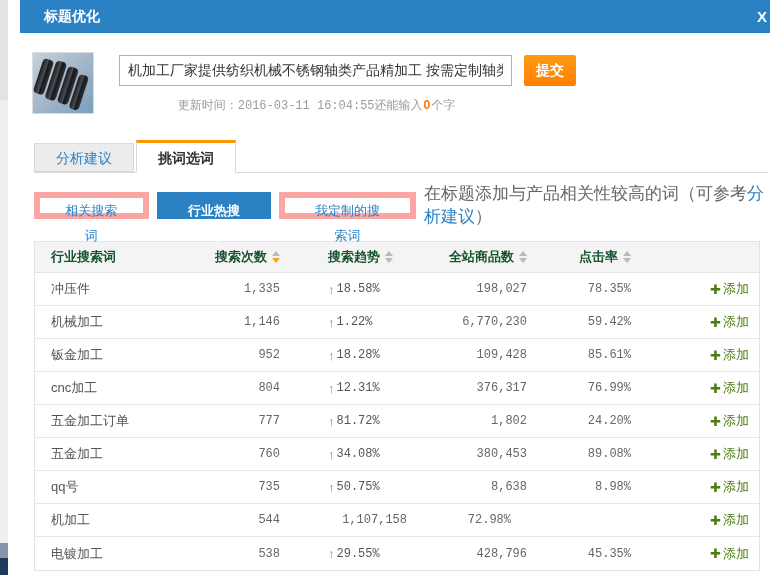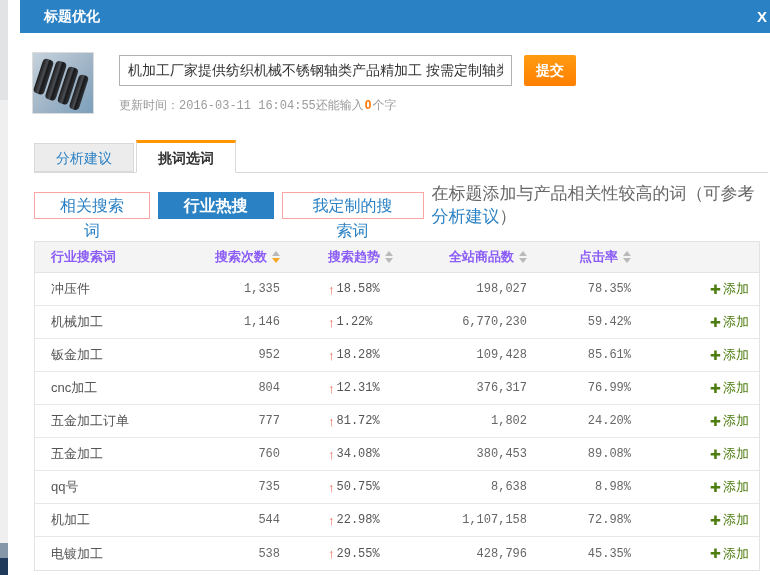--- a/index.html
+++ b/index.html
@@ -22,45 +22,45 @@
   
   .product { display:flex; margin:19px 14px 0 12px; }
   .thumb { width:62px; height:62px; flex:0 0 62px; border:1px solid #dcdcdc; }
   .thumb svg { display:block; }
   .product-main { margin-left:25px; }
   .input-line { display:flex; margin-top:3px; }
   .title-input { width:393px; height:31px; border:1px solid #b0b0b0; padding:0 8px; font-size:14px; color:#333;
                  font-family:"Liberation Sans","DejaVu Sans",sans-serif; }
   .submit-btn { margin-left:12px; width:52px; height:31px; background:linear-gradient(#ff9b12,#ff7f00);
                 color:#fff; font-size:14px; font-weight:bold; border:none; border-radius:2px; cursor:pointer; }
-  .meta-line { display:flex; justify-content:flex-start; width:395px; margin-top:11px;
+  .meta-line { display:flex; justify-content:center; width:395px; margin-top:11px;
                font-size:12px; color:#9b9b9b; }
   .update-time { font-family:"Liberation Mono","DejaVu Sans Mono",monospace; font-size:12px; }
   .remaining .cnt { color:#ff7300; font-weight:bold; padding:0 1px; }
 
   
   .tabs { display:flex; align-items:flex-end; margin:24px 14px 0 14px; border-bottom:1px solid #d9d9d9; height:35px; }
   .tab { height:29px; line-height:29px; padding:0 21px; font-size:14px; cursor:pointer;
          background:#ececec; border:1px solid #d9d9d9; color:#2a81c4; }
   .tab.active { height:33px; line-height:30px; background:#fff; color:#333; font-weight:bold;
                 border-top:3px solid #ff9600; border-bottom:1px solid #fff; margin-bottom:-1px; margin-left:2px; }
 
   
   .filter-row { display:flex; align-items:center; margin:9px 15px 0 14px; }
-  .filter-btn { height:27px; line-height:25px; padding:0 24px; font-size:16px; background:#fff;
-                border:1px solid #fca5a5; color:#2a81c4; cursor:pointer; margin-right:8px; }
+  .filter-btn { height:27px; line-height:25px; padding:0 24px; font-size:13px; background:#fff;
+                border:6px solid #fca5a5; color:#2a81c4; cursor:pointer; margin-right:8px; }
   .filter-btn.active { background:#2a81c4; border-color:#2a81c4; color:#fff; font-weight:bold; }
   .hint { margin-left:auto; font-size:17px; color:#666; }
   .hint a { color:#2a81c4; text-decoration:none; cursor:pointer; }
 
   
   .table { margin:13px 14px 0 14px; width:726px; border:1px solid #e3e3e3; font-size:12px; }
   .tr { display:flex; align-items:center; height:33px; border-bottom:1px solid #e8e8e8; }
   .tr:last-child { border-bottom:none; }
-  .thead { height:31px; background:#f4f4f4; border-bottom:1px solid #e3e3e3; color:#8b5cf6; font-weight:bold; font-size:13px; }
+  .thead { height:31px; background:#f4f4f4; border-bottom:1px solid #e3e3e3; color:#14532d; font-weight:bold; font-size:13px; }
   .td { display:flex; align-items:center; }
   .c-kw   { width:180px; padding-left:16px; }
   .c-cnt  { width:85px;  justify-content:flex-end; padding-right:20px;font-family:Liberation Mono, monospace; }
   .c-tr   { width:120px; padding-left:28px; }
   .c-pr   { width:135px; justify-content:flex-end; padding-right:28px; }
   .c-ctr  { width:100px; justify-content:flex-end; padding-right:24px; }
   .c-op   { flex:1; justify-content:flex-end; padding-right:10px; }
   .kw-text { font-size:13px; color:#555; }
   .num { font-family:"Liberation Mono","DejaVu Sans Mono",monospace; color:#666; }
   .trend-arrow { color:#e9604e; font-weight:bold; font-size:13px; margin-right:2px; }
@@ -302,24 +302,20 @@
           <a class="add-link">
                 <span class="plus-icon"></span>
                 <span>添加</span>
               </a>
         </div>
       </div>
 
       <div class="tr">
         <div class="td c-kw kw-text">机加工</div>
         <div class="td c-cnt num">544</div>
-        <div class="td c-tr">
-          <span class="trend-arrow"></span>
-          <span class="trend-val">22.98%</span>
-        </div>
         <div class="td c-pr num">1,107,158</div>
         <div class="td c-ctr num">72.98%</div>
         <div class="td c-op">
           <a class="add-link">
                 <span class="plus-icon"></span>
                 <span>添加</span>
               </a>
         </div>
       </div>
 

